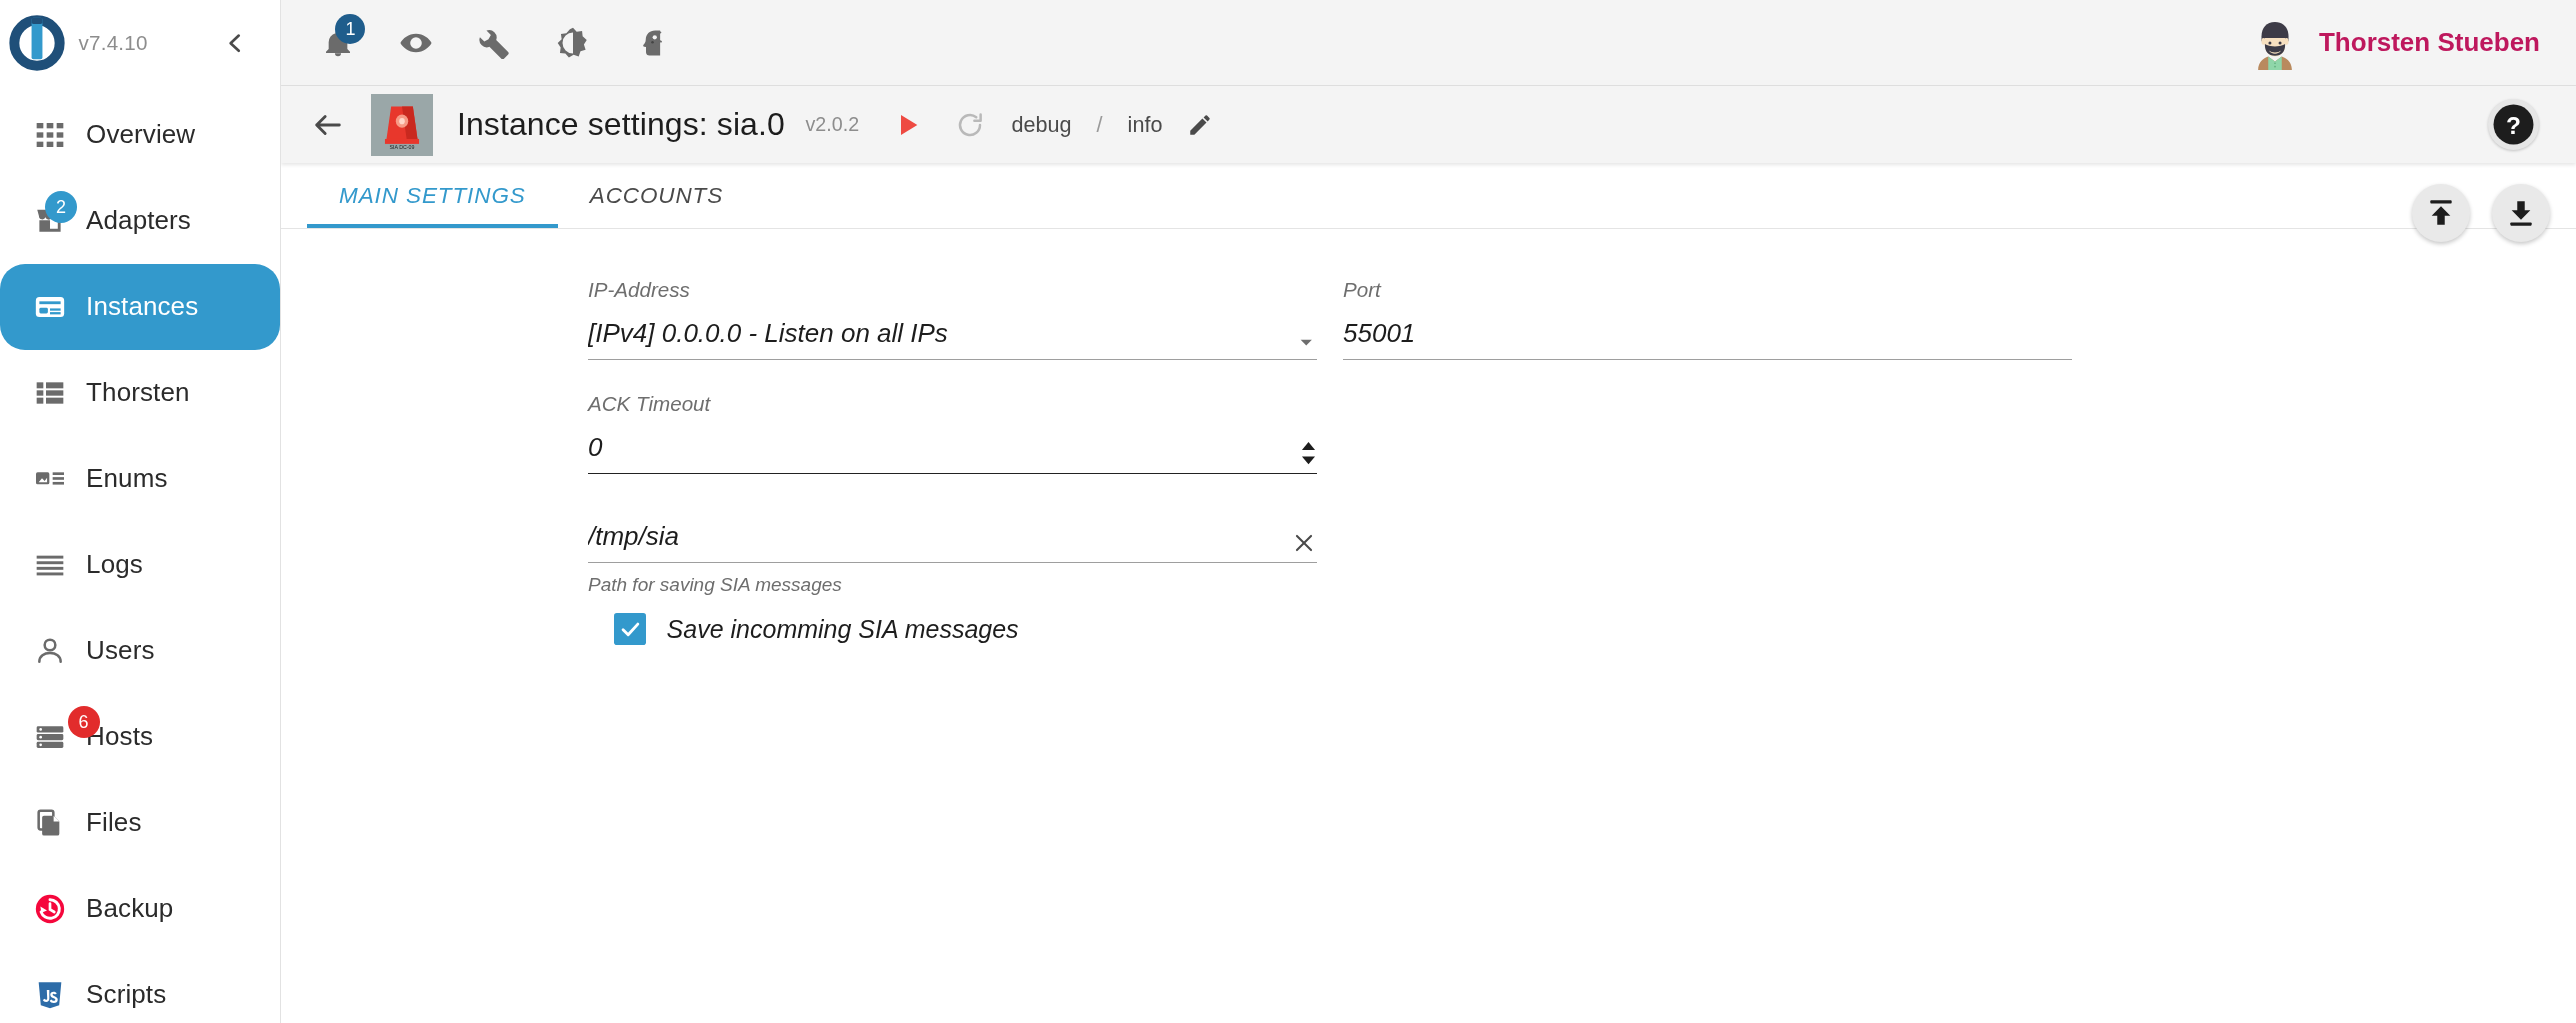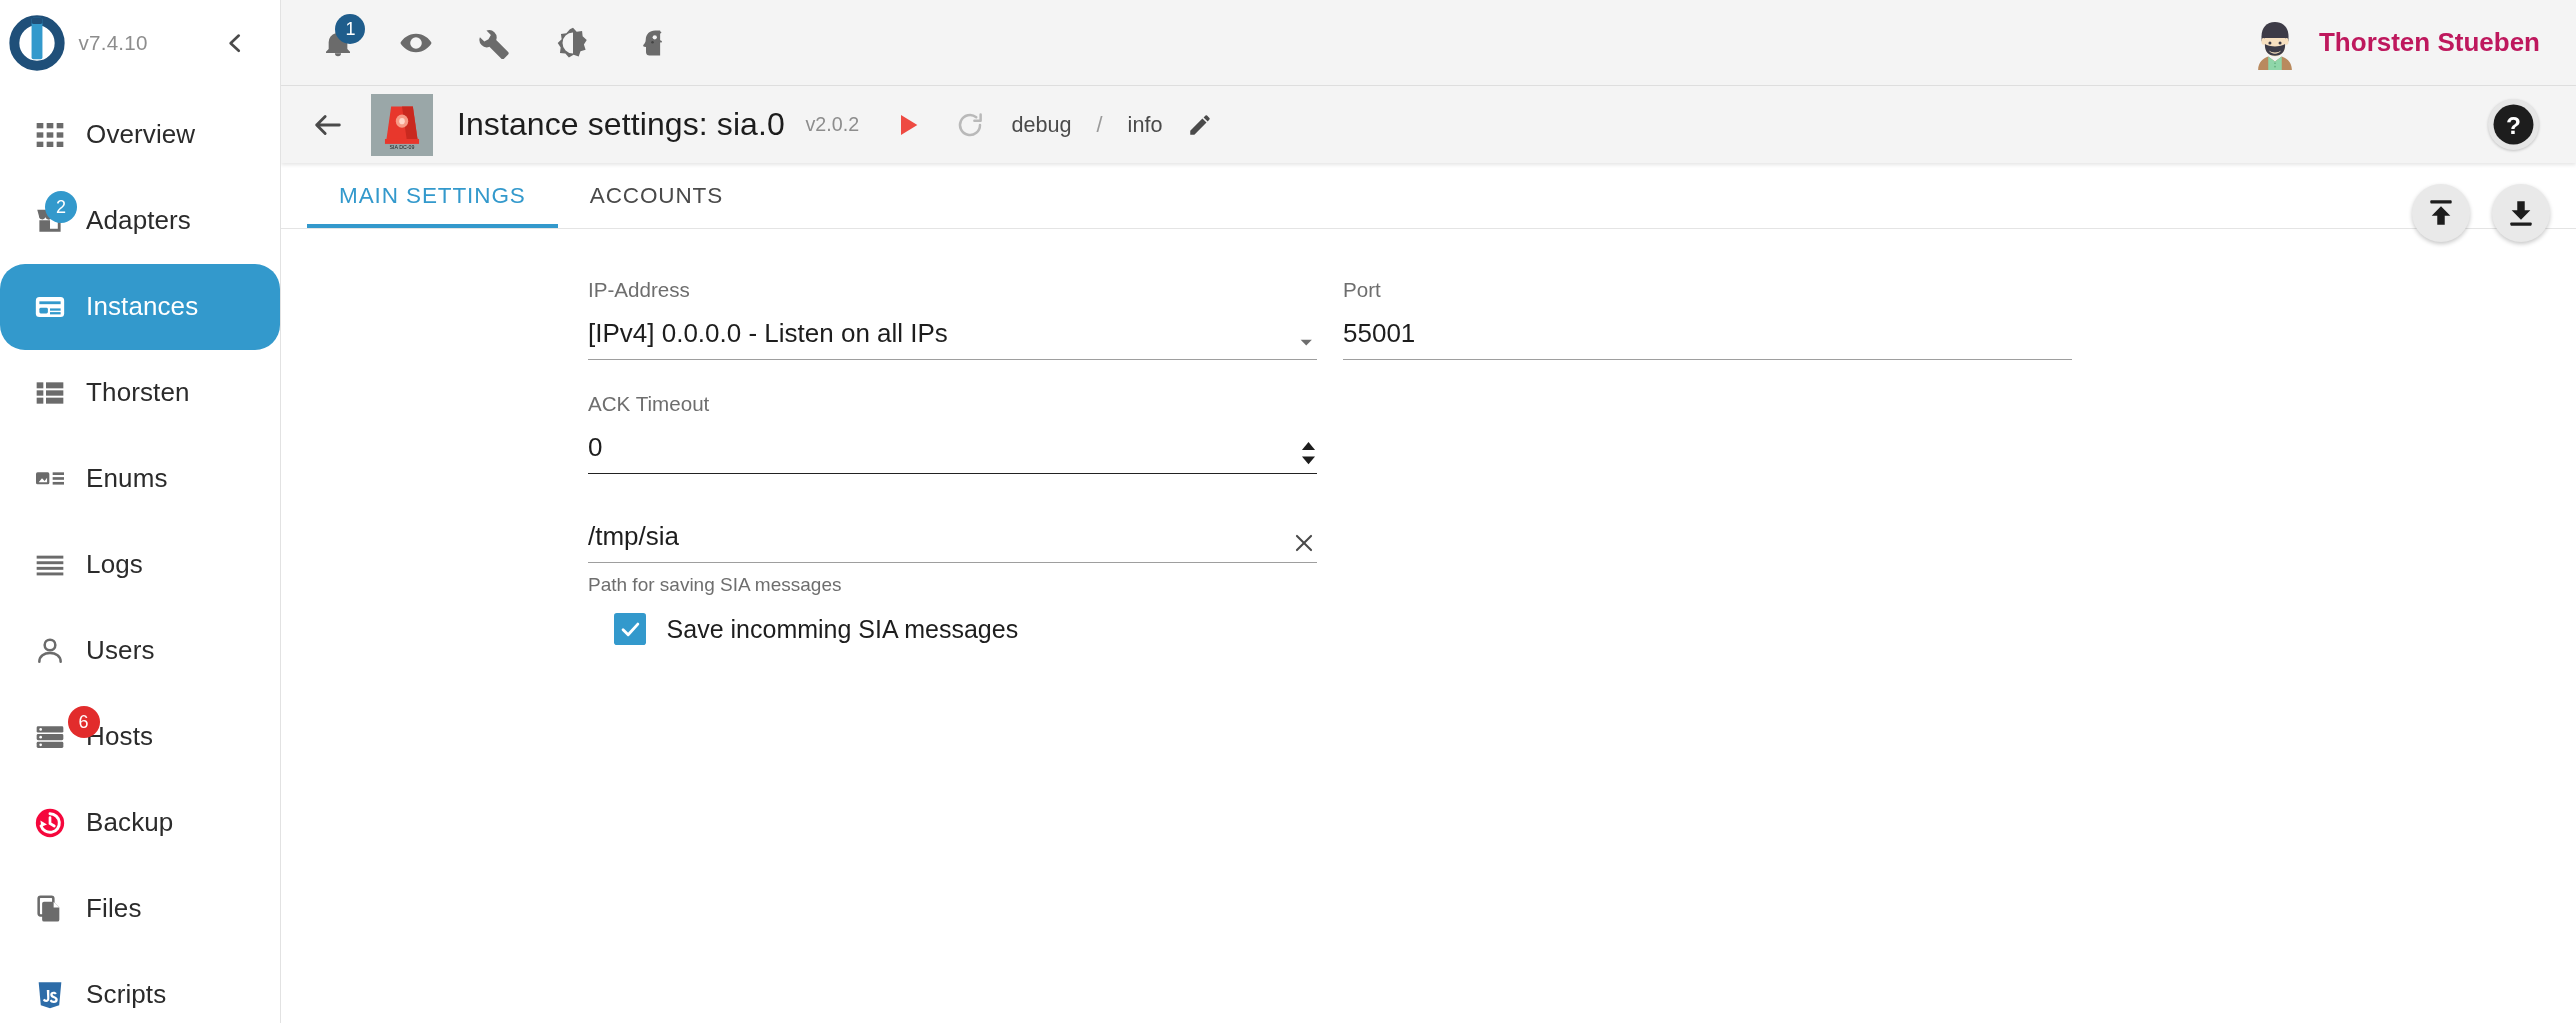--- a/index.html
+++ b/index.html
@@ -100,21 +100,21 @@
   .loglevel .lvl2 { color: #4a4a4a; }
   .help-fab {
     position: absolute; right: 37px; top: 13px; width: 51px; height: 51px;
     border-radius: 50%; background: #e6e6e6; display: flex; align-items: center;
     justify-content: center; cursor: pointer; box-shadow: 0 0.9px 2.8px rgba(0,0,0,.2);
   }
 
   
   .tabs-row {
     height: 66px; display: flex; align-items: stretch; background: #fff;
-    border-bottom: 0.9px solid #e4e4e4; padding-left: 26px; position: relative; z-index: 2;
+    border-bottom: 0.9px solid #e4e4e4; padding-left: 26px; position: relative; z-index: 2; font-style: italic;
   }
   .tab {
     padding: 0 32px; display: flex; align-items: center; font-size: 22.5px;
     letter-spacing: 0.9px; color: #4a4a4a; cursor: pointer; position: relative;
   }
   .tab.active { color: #3399cc; }
   .tab.active::after {
     content: ""; position: absolute; left: 0; right: 0; bottom: 0;
     height: 3.7px; background: #3399cc;
   }
@@ -122,21 +122,21 @@
     position: absolute; right: 26px; top: 20.6px; display: flex; gap: 22.5px; z-index: 4;
   }
   .fab {
     width: 58px; height: 58px; border-radius: 50%; background: #e9e9e9;
     display: flex; align-items: center; justify-content: center; cursor: pointer;
     box-shadow: 0 1.9px 4.7px rgba(0,0,0,.22);
   }
 
   
   .form-area { flex: 1; padding: 49px 0 0 0; position: relative; background: #fff; }
-  .form-grid { padding-left: 307px; }
+  .form-grid { padding-left: 307px; font-style: italic; }
   .row { display: flex; }
   .field { position: relative; }
   .f-ip { width: 729px; }
   .f-port { width: 729px; margin-left: 26px; }
   .f-ack { width: 729px; }
   .f-path { width: 729px; }
   .f-label {
     font-size: 20.6px; color: #6e6e6e; display: block; margin-bottom: 5.6px;
     line-height: 24.4px;
   }
@@ -285,40 +285,40 @@
             <circle cx="5" cy="12.1" r="1" fill="#ffffff"></circle>
             <circle cx="5" cy="17.9" r="1" fill="#ffffff"></circle>
           </svg>
           <span class="nav-badge badge-hosts">6</span>
         </span>
         <span class="nav-label">Hosts</span>
       </div>
 
       <div class="nav-item">
         <span class="nav-icon">
+          <svg width="32" height="32" viewBox="0 0 24 24" fill="currentColor">
+            <path d="M5 2.5h8l4 4v0.5h-2.5V7h-9z" opacity="0"></path>
+            <rect x="3.5" y="2.8" width="11" height="14" rx="1.4" fill="none" stroke="currentColor" stroke-width="1.9"></rect>
+            <path d="M7.5 6.5h7.2l4.3 4.3v9.2a1.4 1.4 0 0 1-1.4 1.4H7.5a1.4 1.4 0 0 1-1.4-1.4V7.9a1.4 1.4 0 0 1 1.4-1.4z"></path>
+            <path d="M14.7 6.5 L19 10.8 h-4.3z" fill="#ffffff"></path>
+          </svg>
+        </span>
+        <span class="nav-label">Files</span>
+      </div>
+
+      <div class="nav-item">
+        <span class="nav-icon">
           <svg width="34" height="34" viewBox="0 0 24 24">
             <circle cx="12" cy="12" r="10" fill="#f5073c"></circle>
             <path d="M12 5.4a6.6 6.6 0 1 1-6.3 8.6" fill="none" stroke="#ffffff" stroke-width="2.1" stroke-linecap="round"></path>
             <path d="M5.2 10.2 L5.9 14.6 L9.9 13.1z" fill="#ffffff"></path>
             <path d="M12 8.2v4.1l3 1.8" fill="none" stroke="#ffffff" stroke-width="1.9" stroke-linecap="round"></path>
           </svg>
         </span>
         <span class="nav-label">Backup</span>
-      </div>
-
-      <div class="nav-item">
-        <span class="nav-icon">
-          <svg width="32" height="32" viewBox="0 0 24 24" fill="currentColor">
-            <path d="M5 2.5h8l4 4v0.5h-2.5V7h-9z" opacity="0"></path>
-            <rect x="3.5" y="2.8" width="11" height="14" rx="1.4" fill="none" stroke="currentColor" stroke-width="1.9"></rect>
-            <path d="M7.5 6.5h7.2l4.3 4.3v9.2a1.4 1.4 0 0 1-1.4 1.4H7.5a1.4 1.4 0 0 1-1.4-1.4V7.9a1.4 1.4 0 0 1 1.4-1.4z"></path>
-            <path d="M14.7 6.5 L19 10.8 h-4.3z" fill="#ffffff"></path>
-          </svg>
-        </span>
-        <span class="nav-label">Files</span>
       </div>
 
       <div class="nav-item">
         <span class="nav-icon">
           <svg width="32" height="32" viewBox="0 0 24 24">
             <path d="M3.5 2.5h17l-1.6 17.2L12 22l-6.9-2.3z" fill="#2d6ca8"></path>
             <path d="M9.6 8.2h1.9v6.4c0 1.7-.9 2.6-2.4 2.6-1.2 0-2.1-.6-2.5-1.5l1.5-.9c.2.5.5.8 1 .8.5 0 .8-.3.8-1.1zM13 15.3c.5.7 1.1 1.1 1.9 1.1.7 0 1.1-.3 1.1-.8 0-.5-.4-.7-1.2-1.1l-.5-.2c-1.3-.5-2.1-1.2-2.1-2.6 0-1.3 1-2.2 2.5-2.2 1.1 0 1.9.4 2.4 1.3l-1.4.9c-.3-.5-.6-.7-1-.7-.4 0-.7.3-.7.7 0 .5.3.7 1 1l.5.2c1.5.6 2.3 1.3 2.3 2.7 0 1.6-1.2 2.4-2.9 2.4-1.6 0-2.6-.7-3.2-1.7z" fill="#ffffff"></path>
           </svg>
         </span>
         <span class="nav-label">Scripts</span>

